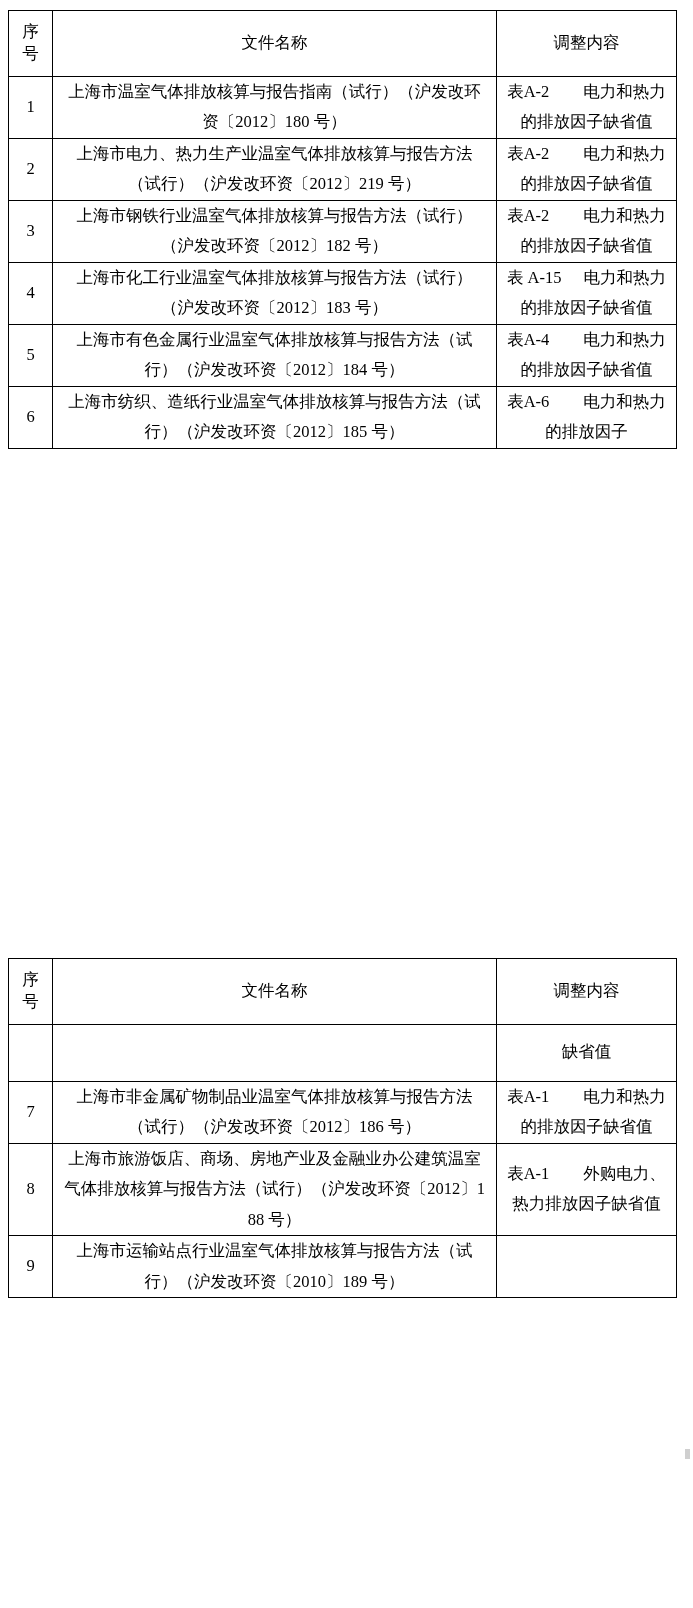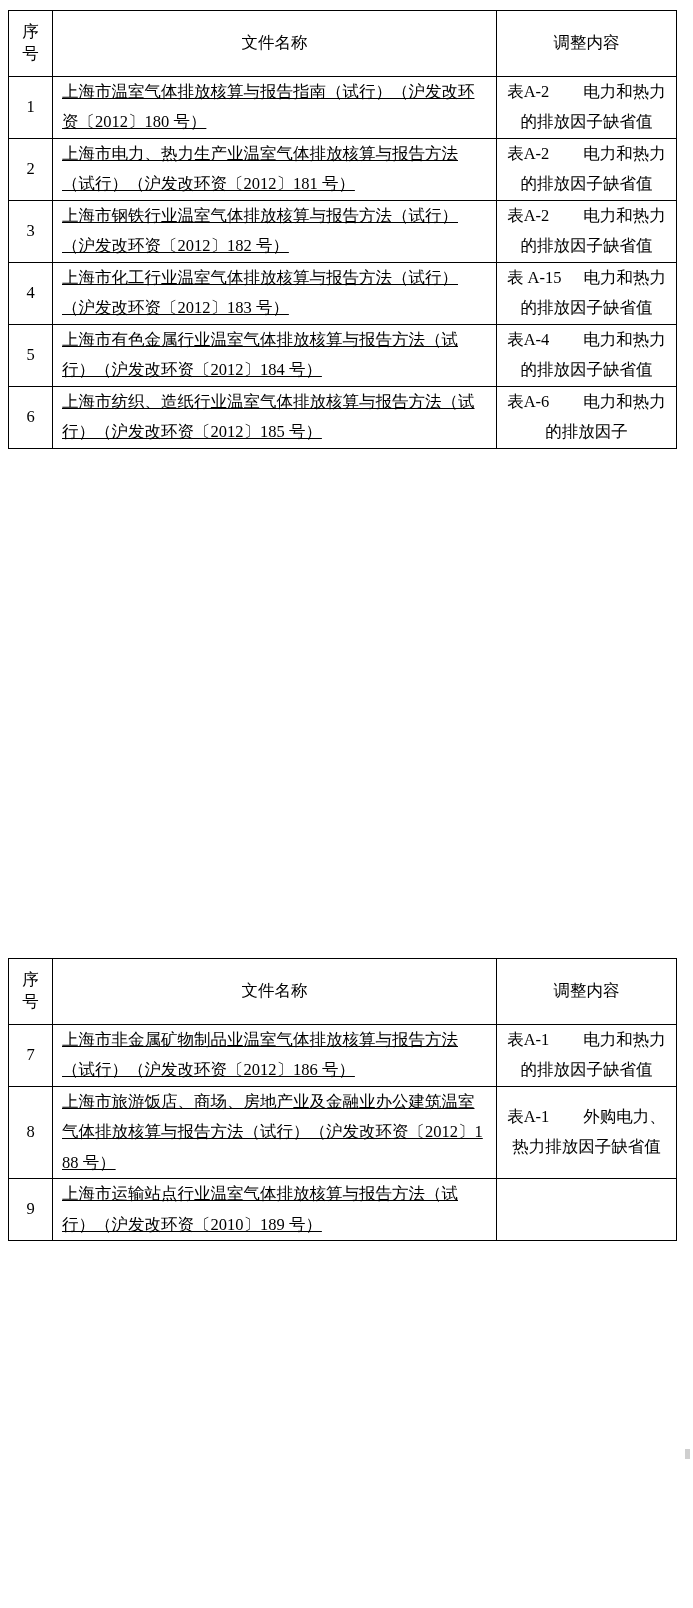--- a/index.html
+++ b/index.html
@@ -52,22 +52,21 @@
     padding: 10px 6px;
     letter-spacing: 0;
   }
   .idx-head span { display: block; }
 
   td.idx {
     text-align: center;
     font-size: 16.5px;
   }
   td.name {
-    text-align: left;
-    text-decoration: underline;
+    text-align: center;
   }
   td.adj {
     text-align: center;
     line-height: 1.9;
   }
   .adj-gap { display: inline-block; width: 34px; }
   .adj-gap-sm { display: inline-block; width: 22px; }
 
   .table-block-1 { position: absolute; top: 10px; left: 0; }
   .table-block-2 { position: absolute; top: 958px; left: 0; }
@@ -106,21 +105,21 @@
         <tr>
           <td class="idx">1</td>
           <td class="name">上海市温室气体排放核算与报告指南（试行）（沪发改环资〔2012〕180 号）</td>
           <td class="adj">
             <span>表A-2</span><span class="adj-gap"></span><span>电力和热力的排放因子缺省值</span>
           </td>
         </tr>
 
         <tr>
           <td class="idx">2</td>
-          <td class="name">上海市电力、热力生产业温室气体排放核算与报告方法（试行）（沪发改环资〔2012〕181 号）</td>
+          <td class="name">上海市电力、热力生产业温室气体排放核算与报告方法（试行）（沪发改环资〔2012〕219 号）</td>
           <td class="adj">
             <span>表A-2</span><span class="adj-gap"></span><span>电力和热力的排放因子缺省值</span>
           </td>
         </tr>
 
         <tr>
           <td class="idx">3</td>
           <td class="name">上海市钢铁行业温室气体排放核算与报告方法（试行）（沪发改环资〔2012〕182 号）</td>
           <td class="adj">
             <span>表A-2</span><span class="adj-gap"></span><span>电力和热力的排放因子缺省值</span>
@@ -164,20 +163,27 @@
       <tbody>
         <tr class="hdr">
           <td class="idx-head">
             <span>序</span>
             <span>号</span>
           </td>
           <td>文件名称</td>
           <td>调整内容</td>
         </tr>
 
+        <tr>
+          <td class="idx empty-cell"></td>
+          <td class="name"></td>
+          <td class="adj">
+            <span>缺省值</span>
+          </td>
+        </tr>
 
         <tr>
           <td class="idx">7</td>
           <td class="name">上海市非金属矿物制品业温室气体排放核算与报告方法（试行）（沪发改环资〔2012〕186 号）</td>
           <td class="adj">
             <span>表A-1</span><span class="adj-gap"></span><span>电力和热力的排放因子缺省值</span>
           </td>
         </tr>
 
         <tr>

